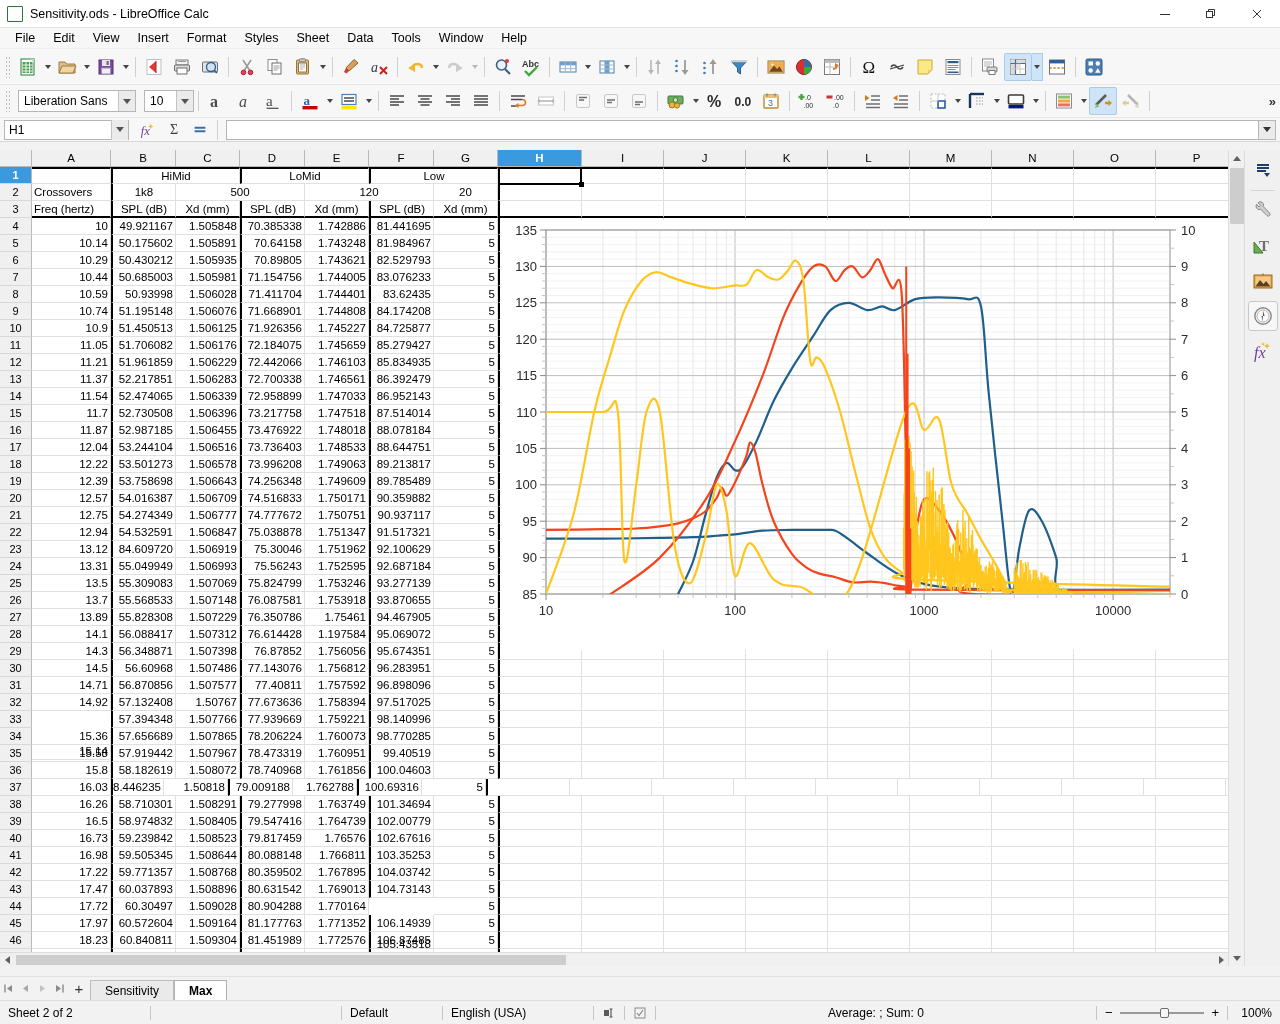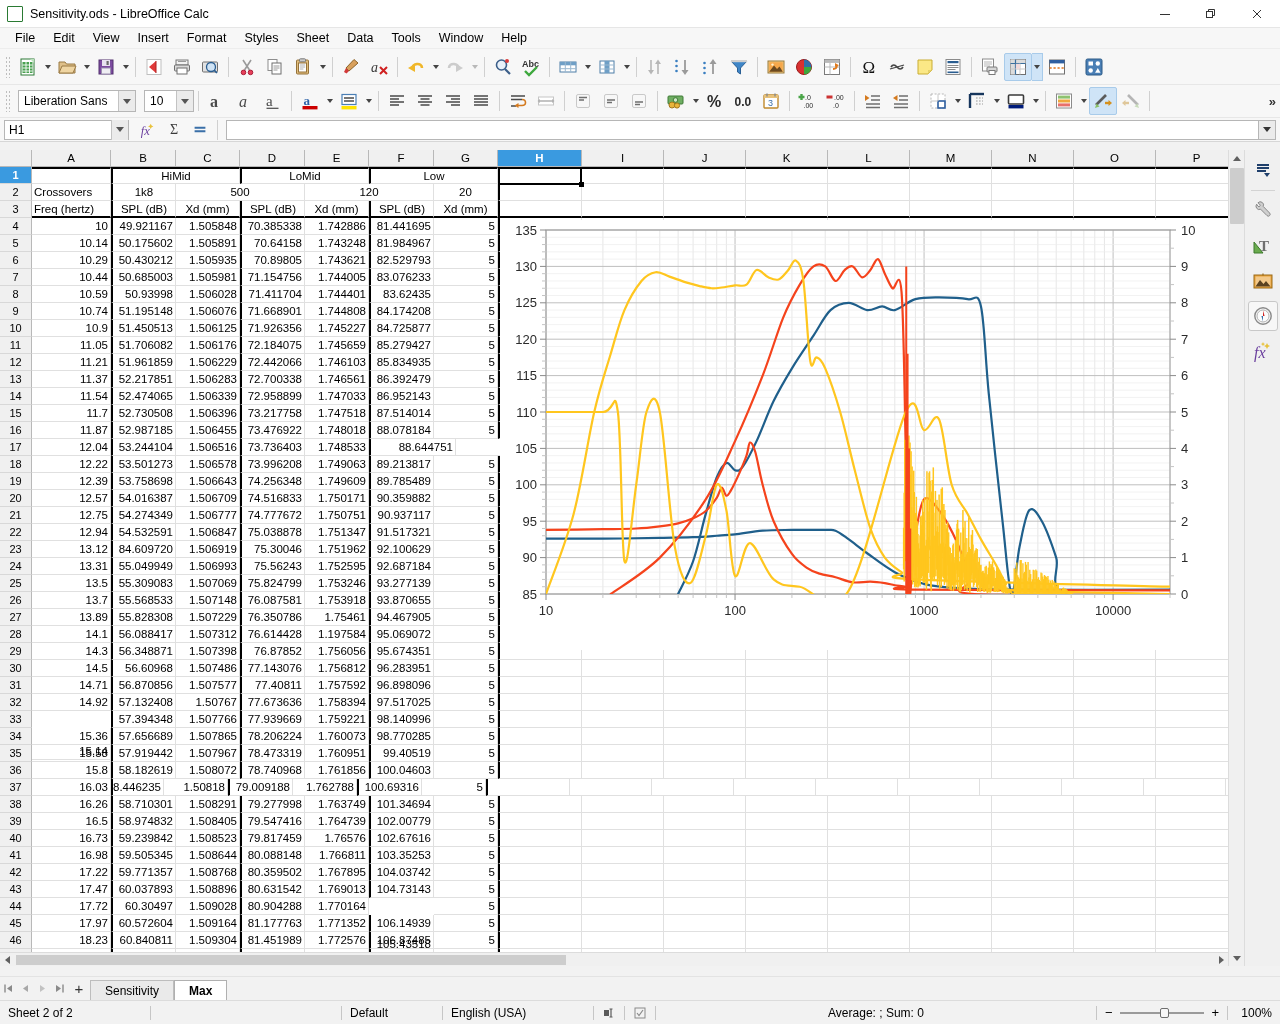--- a/index.html
+++ b/index.html
@@ -1215,21 +1215,21 @@
           <div class="cell" style="width: 82px;"></div>
           <div class="cell" style="width: 82px;"></div>
           <div class="cell" style="width: 40px;"></div>
         </div>
         <div class="crow">
           <div class="cell r" style="width: 79px;">12.04</div>
           <div class="cell r bl" style="width: 65px;">53.244104</div>
           <div class="cell r" style="width: 64px;">1.506516</div>
           <div class="cell r bl" style="width: 65px;">73.736403</div>
           <div class="cell r" style="width: 64px;">1.748533</div>
-          <div class="cell r bl" style="width: 87px;">88.644751</div>
+          <div class="cell r bl" style="width: 65px;">88.644751</div>
           <div class="cell r" style="width: 64px;">5</div>
           <div class="cell bl" style="width: 84px;"></div>
           <div class="cell" style="width: 82px;"></div>
           <div class="cell" style="width: 82px;"></div>
           <div class="cell" style="width: 82px;"></div>
           <div class="cell" style="width: 82px;"></div>
           <div class="cell" style="width: 82px;"></div>
           <div class="cell" style="width: 82px;"></div>
           <div class="cell" style="width: 82px;"></div>
           <div class="cell" style="width: 82px;"></div>

